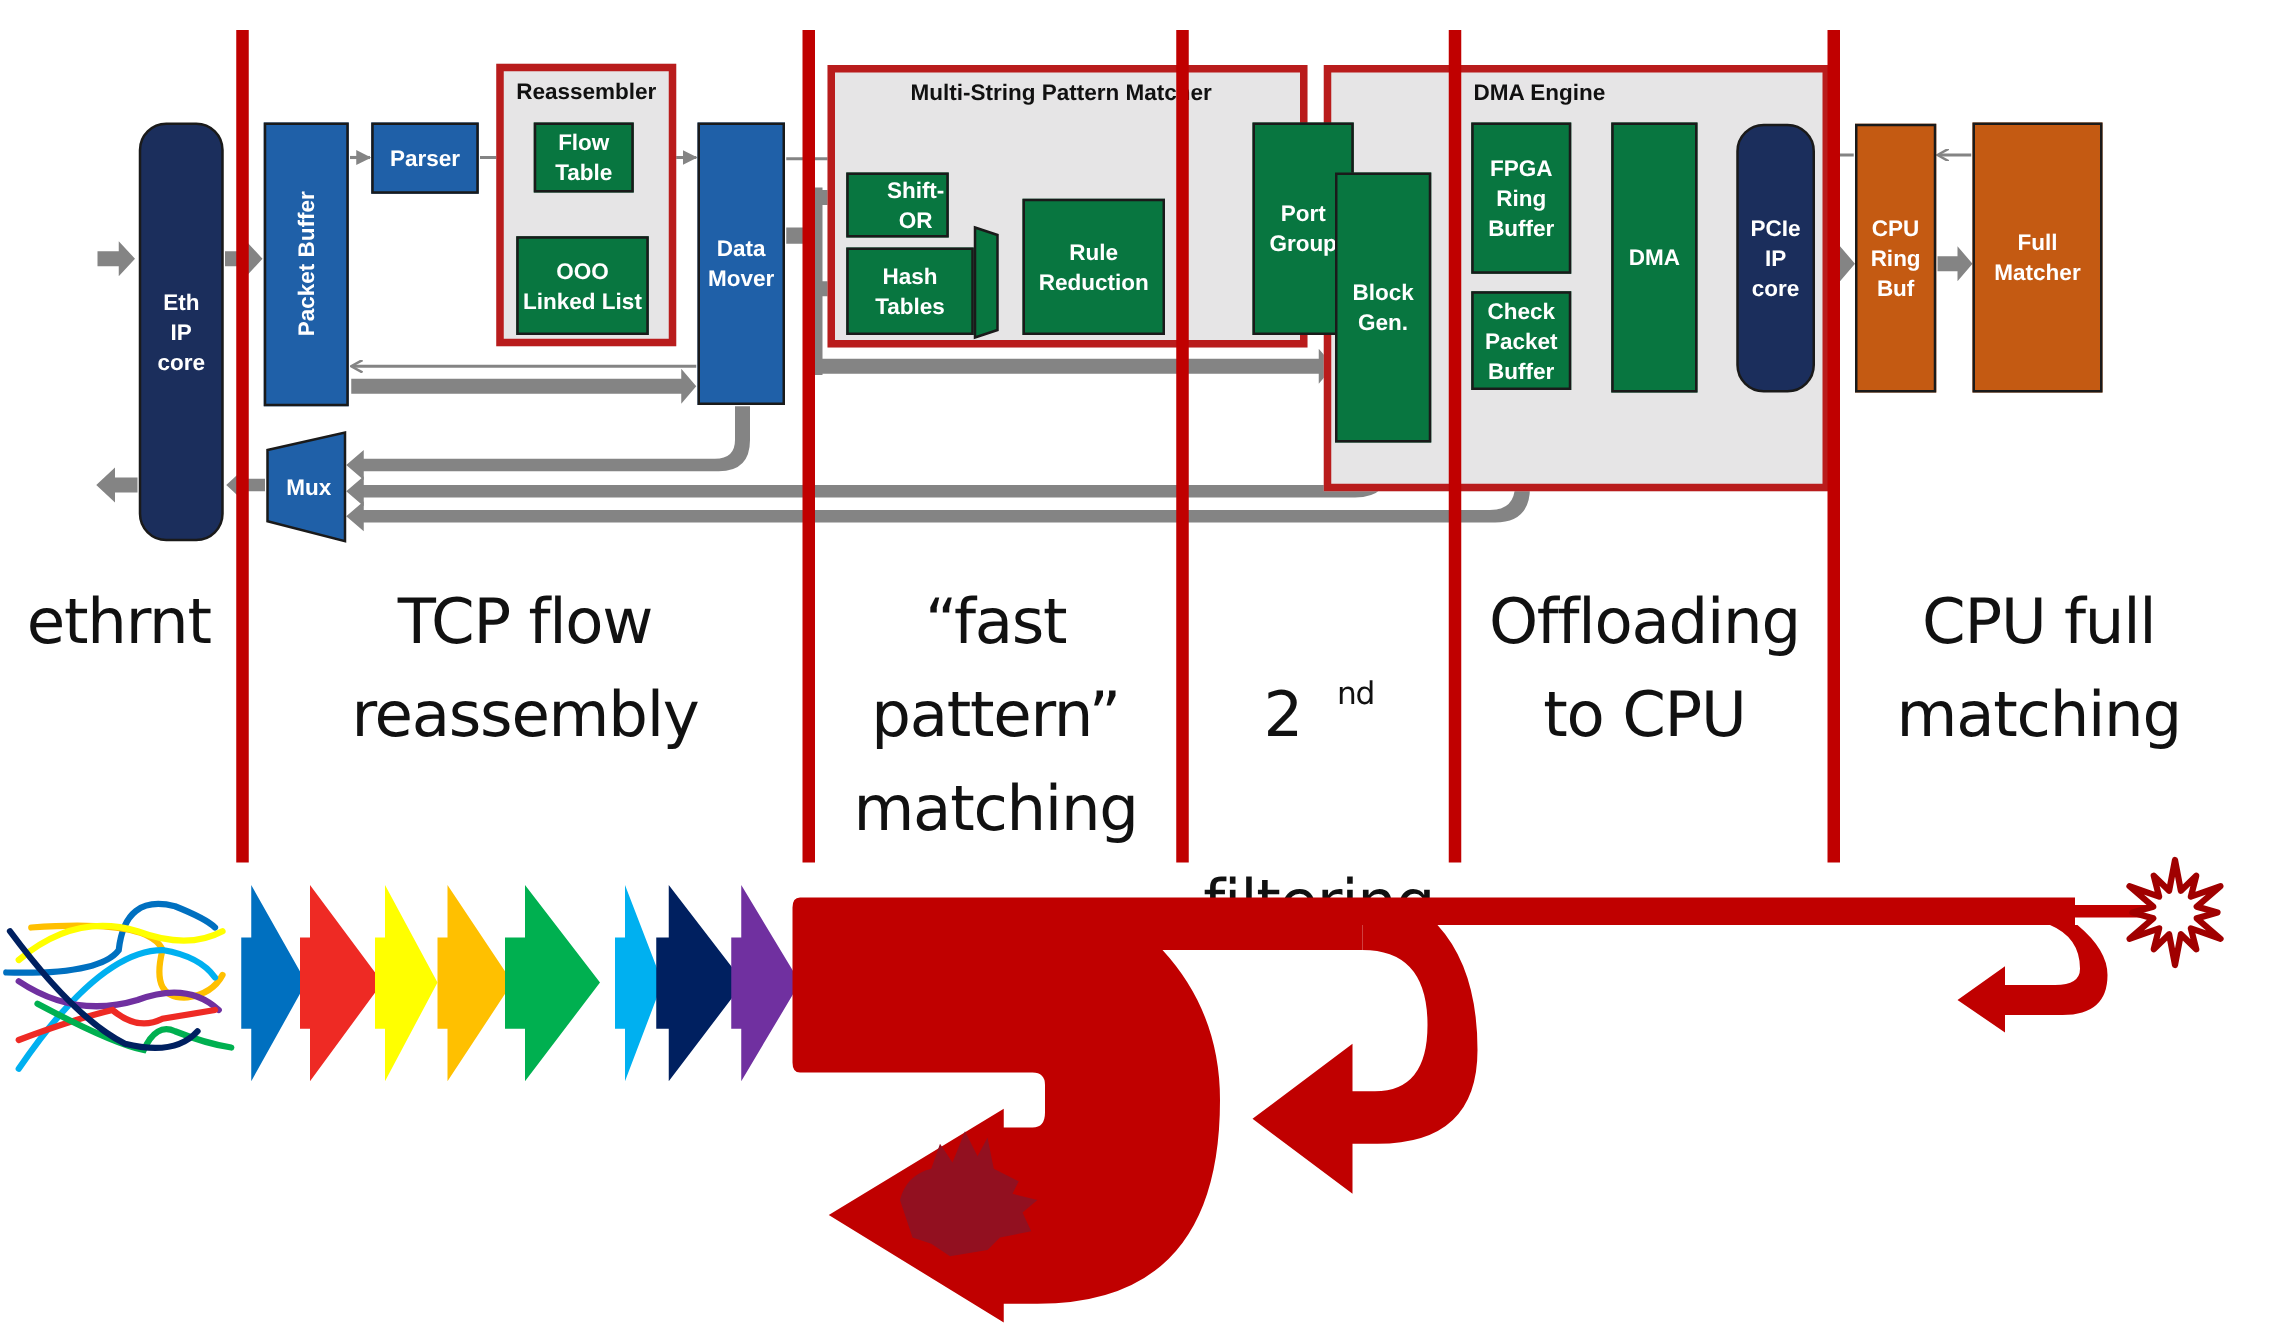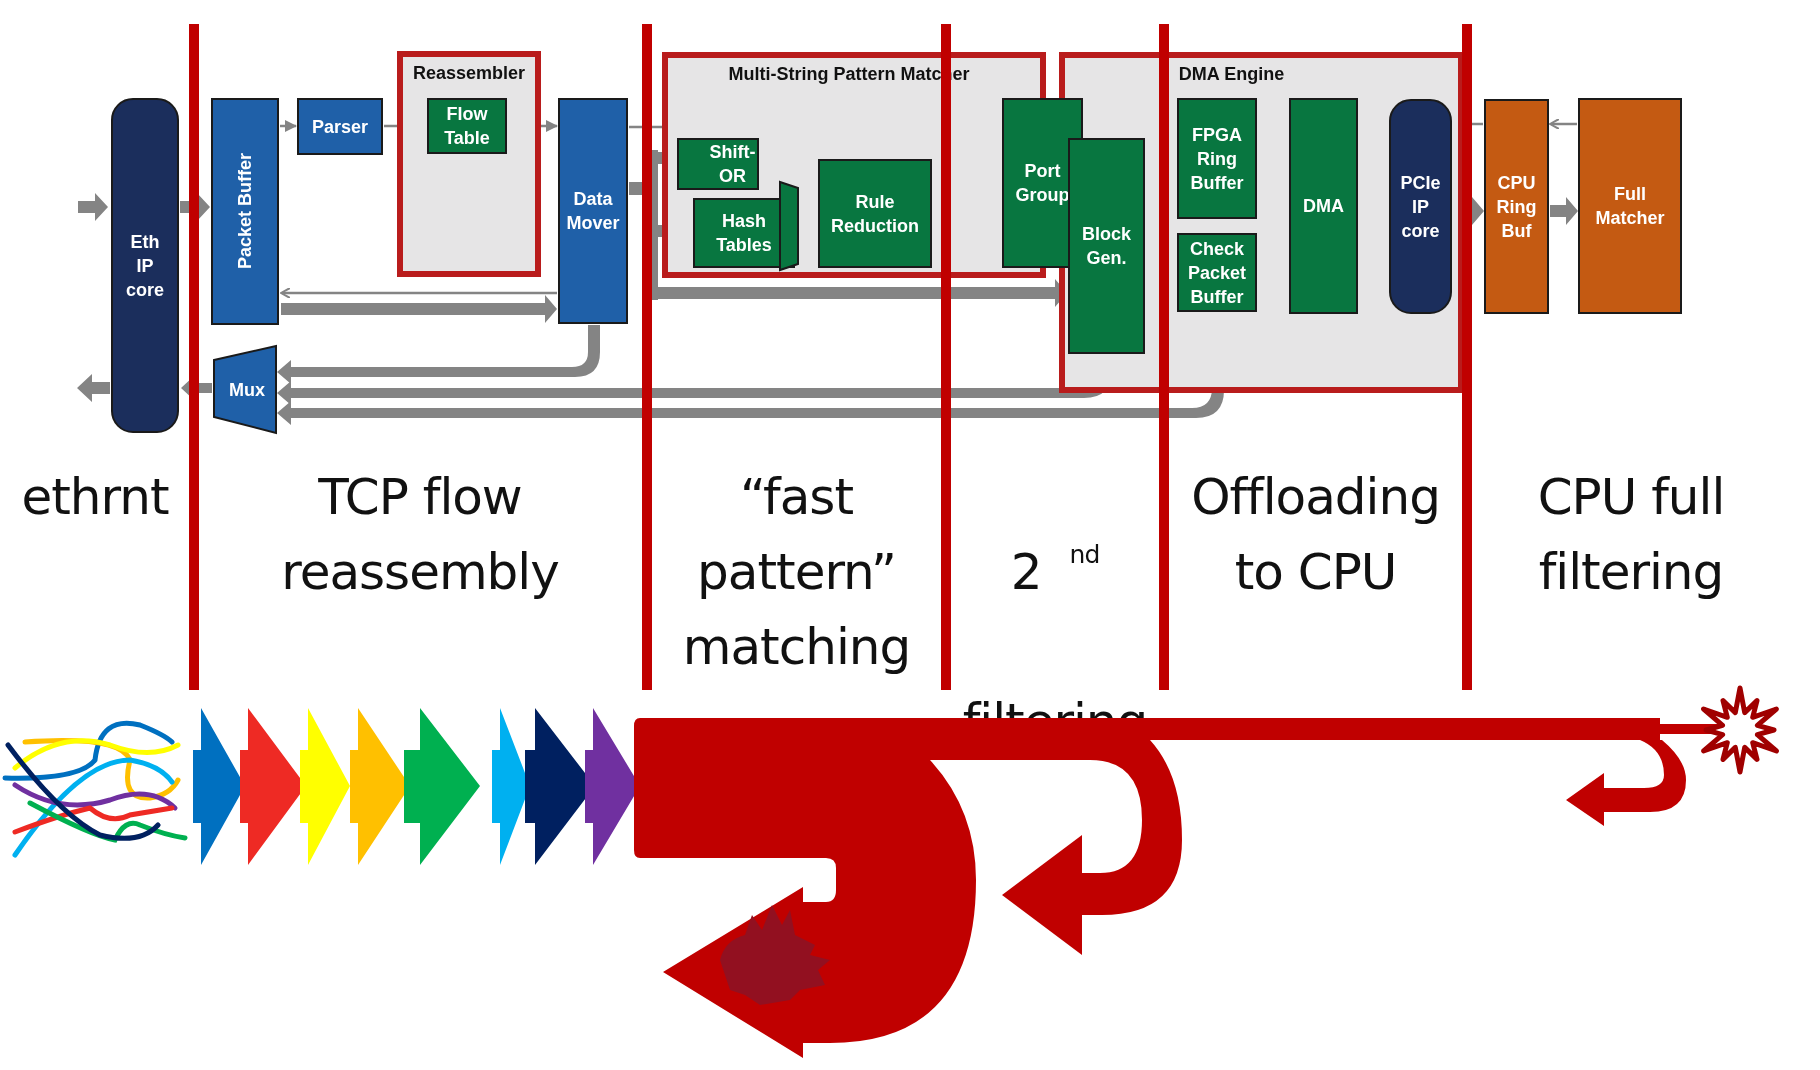--- a/index.html
+++ b/index.html
@@ -107,25 +107,27 @@
 
   <div class="blk navy" style="left:111px;top:98px;width:68px;height:335px;">Eth
 IP
 core</div>
   <div class="blk blue" style="left:211px;top:98px;width:68px;height:227px;">
     <span class="vtext">Packet Buffer</span>
   </div>
   <div class="blk blue" style="left:297px;top:98px;width:86px;height:57px;">Parser</div>
   <div class="blk green" style="left:427px;top:98px;width:80px;height:56px;">Flow
 Table</div>
+  <div class="blk green" style="left:413px;top:189px;width:106px;height:79px;">OOO
+Linked List</div>
   <div class="blk blue" style="left:558px;top:98px;width:70px;height:226px;">Data
 Mover</div>
   <div class="blk green" style="left:677px;top:138px;width:82px;height:52px;padding-left:29px;">Shift-
 OR</div>
-  <div class="blk green" style="left:677px;top:198px;width:102px;height:70px;margin-left:16px;">Hash
+  <div class="blk green" style="left:677px;top:198px;width:102px;height:70px;">Hash
 Tables</div>
   <div class="blk green" style="left:818px;top:159px;width:114px;height:109px;">Rule
 Reduction</div>
   <div class="blk green" style="left:954px;top:98px;width:81px;height:170px;margin-left:48px;">Port
 Group</div>
   <div class="blk green" style="left:1068px;top:98px;width:77px;height:216px;margin-top:40px;">Block
 Gen.</div>
   <div class="blk green" style="left:1177px;top:98px;width:80px;height:121px;">FPGA
 Ring
 Buffer</div>
@@ -162,21 +164,21 @@
   <div class="label" style="left:652px;top:460px;width:289px;">“fast
 pattern”
 matching</div>
   <div class="label" style="left:951px;top:460px;width:208px;">
     <span>2</span><sup>nd</sup><br>
     <span>filtering</span>
   </div>
   <div class="label" style="left:1169px;top:460px;width:293px;">Offloading
 to CPU</div>
   <div class="label" style="left:1472px;top:460px;width:318px;">CPU full
-filtering</div>
+matching</div>
 
   <svg class="overlay" width="1820" height="1070">
     <g id="tangle" fill="none" stroke-width="5" stroke-linecap="round">
         <path d="M5,778 Q80,780 95,760 Q100,715 140,725 Q165,735 172,742" stroke="#0070c0"></path>
         <path d="M25,742 Q120,735 130,760 Q120,800 150,798 Q170,795 178,780" stroke="#ffc000"></path>
         <path d="M15,768 Q60,730 110,745 Q150,760 178,745" stroke="#ffff00"></path>
         <path d="M15,855 Q80,760 130,760 Q160,765 172,782" stroke="#00b0f0"></path>
         <path d="M15,785 Q60,815 110,800 Q150,785 175,808" stroke="#7030a0"></path>
         <path d="M15,832 Q60,815 90,808 Q110,825 130,815 Q160,810 172,808" stroke="#ee2a24"></path>
         <path d="M30,803 Q90,835 115,840 Q125,818 140,825 Q165,835 185,838" stroke="#00b050"></path>

